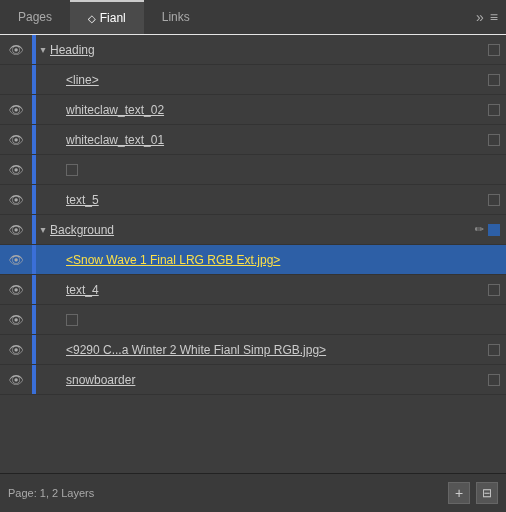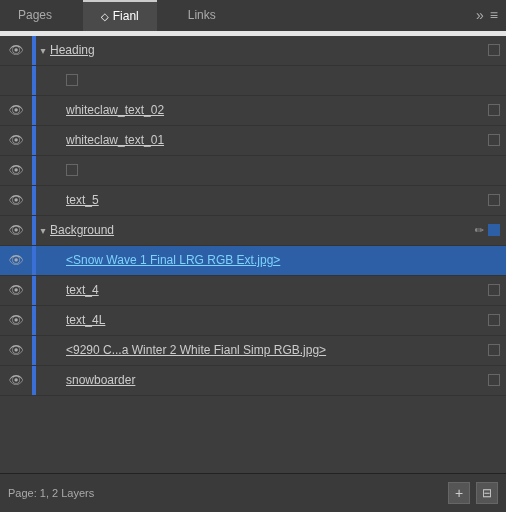--- a/index.html
+++ b/index.html
@@ -12,22 +12,21 @@
       height: 512px;
       overflow: hidden;
     }
 
     
     .tab-bar {
       display: flex;
       align-items: stretch;
       background: #3a3a3a;
       height: 36px;
-      border-bottom: 5px solid #e5e5e5;
-      gap: 13px;
+      border-bottom: 1px solid #e5e5e5;
     }
     .tab {
       display: flex;
       align-items: center;
       justify-content: center;
       padding: 0 18px;
       cursor: pointer;
       color: #aaa;
       font-size: 12px;
       height: 100%;
@@ -65,21 +64,21 @@
       align-items: center;
       height: 30px;
       border-bottom: 1px solid #333;
       cursor: pointer;
       position: relative;
     }
     .layer-row.selected {
       background: #2d5fa6;
     }
     .layer-row.selected .layer-name {
-      color: #7dd3fc;
+      color: #fde047;
     }
 
     .eye-col {
       width: 32px;
       min-width: 32px;
       display: flex;
       align-items: center;
       justify-content: center;
       color: #aaa;
     }
@@ -211,20 +210,21 @@
         <div class="layer-name">Heading</div>
         <div class="layer-right">
           <div class="layer-checkbox"></div>
         </div>
       </div>
       <div class="layer-row">
         <div class="eye-col"></div>
         <div class="blue-bar"></div>
         <div class="indent"></div>
         <div class="triangle"></div>
+        <div class="layer-name">&lt;line&gt;</div>
         <div class="layer-right">
           <div class="layer-checkbox"></div>
         </div>
       </div>
       <div class="layer-row">
         <div class="eye-col" style="font-size: 11px;">
           <span class="eye">👁</span>
         </div>
         <div class="blue-bar"></div>
         <div class="indent"></div>
@@ -305,21 +305,20 @@
           <div class="layer-checkbox"></div>
         </div>
       </div>
       <div class="layer-row">
         <div class="eye-col" style="font-size: 11px;">
           <span class="eye">👁</span>
         </div>
         <div class="blue-bar"></div>
         <div class="indent"></div>
         <div class="triangle"></div>
-        <div class="layer-name">text_4L</div>
         <div class="layer-right">
           <div class="layer-checkbox"></div>
         </div>
       </div>
       <div class="layer-row">
         <div class="eye-col" style="font-size: 11px;">
           <span class="eye">👁</span>
         </div>
         <div class="blue-bar"></div>
         <div class="indent"></div>

